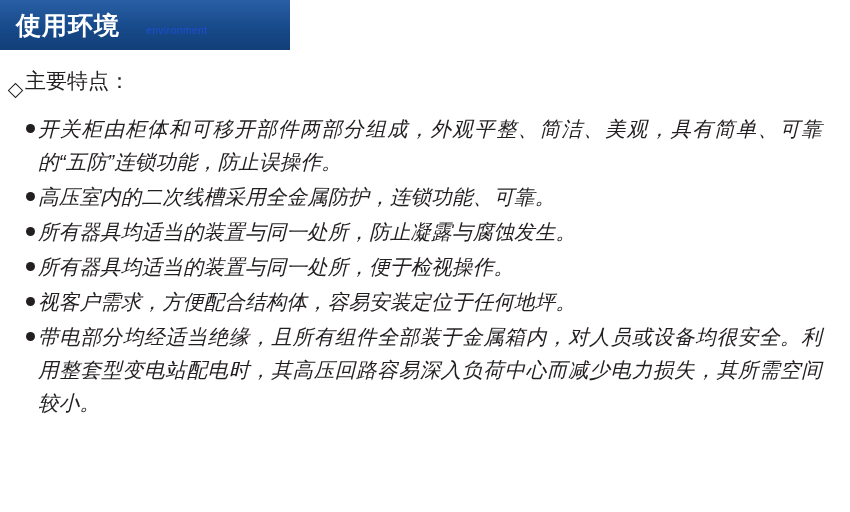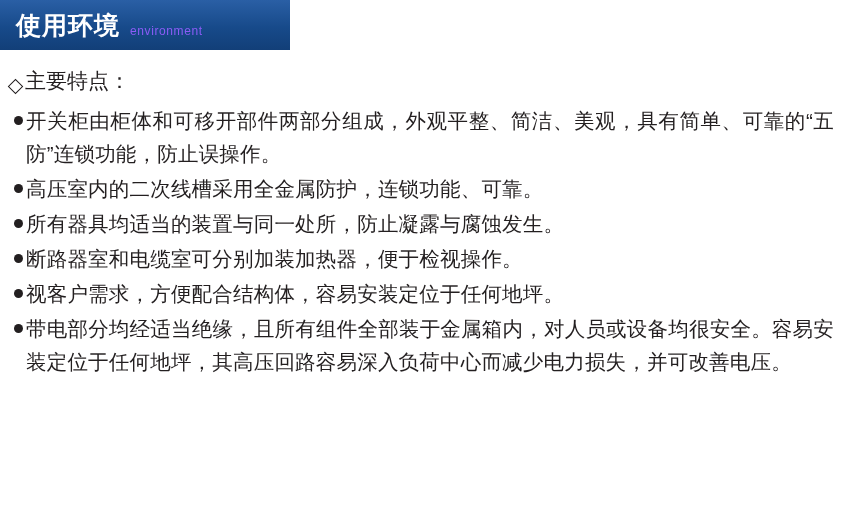--- a/index.html
+++ b/index.html
@@ -49,59 +49,60 @@
     top: 10px;
     font-size: 25px;
     line-height: 30px;
     color: #ffffff;
     font-weight: bold;
     letter-spacing: 1px;
     white-space: nowrap;
   }
   .header-sub {
     position: absolute;
-    left: 130px;
+    left: 146px;
     top: 24px;
-    font-size: 12px;
+    font-size: 10px;
     line-height: 14px;
-    color: #8b5cf6;
+    color: #1d4ed8;
     letter-spacing: 0.6px;
     white-space: nowrap;
   }
 
   
   .content {
     padding: 16px 12px 0 8px;
   }
 
   .section-title {
     display: flex;
-    align-items: center;
+    align-items: flex-end;
     font-size: 21px;
     line-height: 30px;
     margin: 0 0 8px 2px;
     font-weight: normal;
   }
   .diamond-icon {
     display: inline-block;
     width: 9px;
     height: 9px;
     margin: 10px 4px 0 0;
     border: 1.4px solid #231f20;
     transform: rotate(45deg);
     flex: 0 0 auto;
   }
   .section-title-text {
     white-space: nowrap;
   }
 
   .bullet-list {
-    margin: 4px;
+    margin: 16px;
     padding: 0;
     list-style: none;
+    font-style: italic;
   }
   .bullet-item {
     display: flex;
     align-items: flex-start;
     font-size: 20.5px;
     line-height: 33px;
     margin-bottom: 2px;
   }
   .bullet-dot {
     flex: 0 0 auto;
@@ -142,25 +143,25 @@
     <li class="bullet-item">
       <span class="bullet-dot"></span>
       <span class="bullet-text">高压室内的二次线槽采用全金属防护，连锁功能、可靠。</span>
     </li>
     <li class="bullet-item">
       <span class="bullet-dot"></span>
       <span class="bullet-text">所有器具均适当的装置与同一处所，防止凝露与腐蚀发生。</span>
     </li>
     <li class="bullet-item">
       <span class="bullet-dot"></span>
-      <span class="bullet-text">断路器室和电缆室可分别加装加热器，便于检视操作。</span>
+      <span class="bullet-text">所有器具均适当的装置与同一处所，便于检视操作。</span>
     </li>
     <li class="bullet-item">
       <span class="bullet-dot"></span>
       <span class="bullet-text">视客户需求，方便配合结构体，容易安装定位于任何地坪。</span>
     </li>
     <li class="bullet-item">
       <span class="bullet-dot"></span>
-      <span class="bullet-text">带电部分均经适当绝缘，且所有组件全部装于金属箱内，对人员或设备均很安全。容易安装定位于任何地坪，其高压回路容易深入负荷中心而减少电力损失，并可改善电压。</span>
+      <span class="bullet-text">带电部分均经适当绝缘，且所有组件全部装于金属箱内，对人员或设备均很安全。利用整套型变电站配电时，其高压回路容易深入负荷中心而减少电力损失，其所需空间较小。</span>
     </li>
   </ul>
 
 </div>
 
 </body></html>

